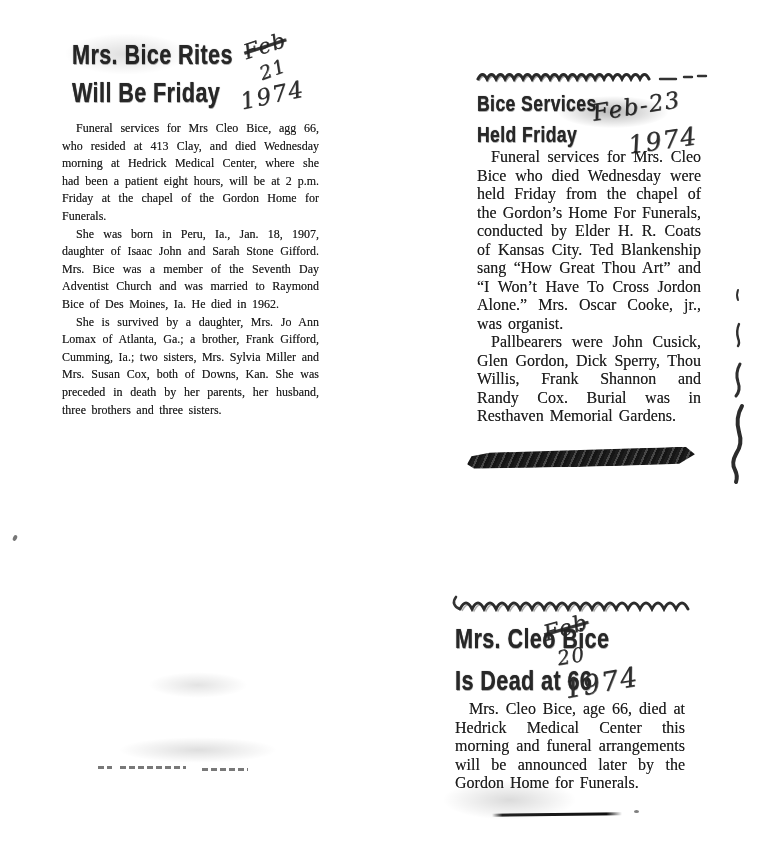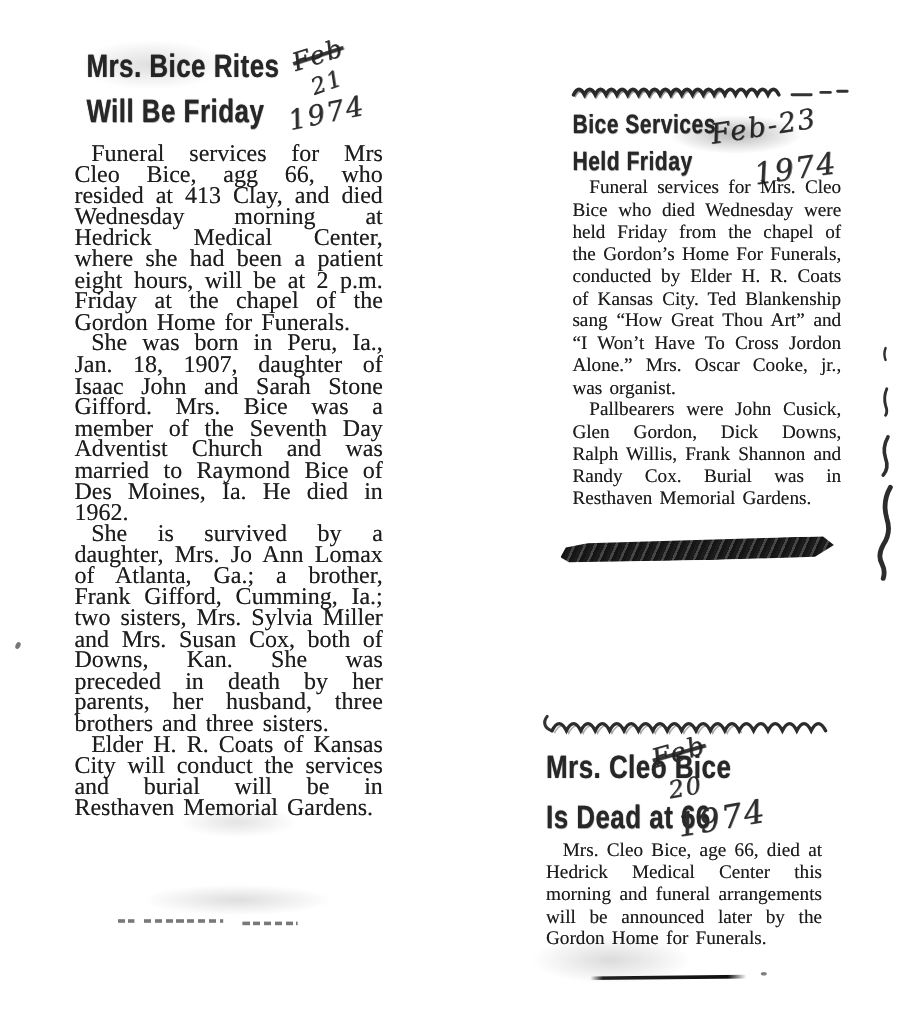--- a/index.html
+++ b/index.html
@@ -8,21 +8,21 @@
   .clip{position:absolute;}
   .headline{position:absolute;font-family:"Liberation Sans",sans-serif;font-weight:700;
             color:#272727;transform-origin:left top;transform:scaleX(.8);
             text-shadow:0 0 1px rgba(20,20,20,.65), .5px .5px 0 rgba(40,40,40,.35);
             white-space:nowrap;letter-spacing:.5px;}
   .hl-big{font-size:27px;line-height:38px;}
   .hl-mid{font-size:22px;line-height:31px;}
   .body-col{position:absolute;text-align:justify;text-justify:inter-word;
             text-shadow:0 0 .5px rgba(10,10,10,.55);}
   .body-col p{margin:0;text-indent:14px;}
-  .col-left{font-size:20px;line-height:17.6px;word-spacing:2.5px;}
+  .col-left{font-size:12px;line-height:17.6px;word-spacing:2.5px;}
   .col-right{font-size:16px;line-height:18.5px;word-spacing:2px;}
   .hw{position:absolute;font-family:"DejaVu Serif",serif;font-style:italic;
       color:#2e2e2e;white-space:nowrap;letter-spacing:1.5px;
       text-shadow:.6px .4px 0 rgba(30,30,30,.6);}
   .hw-struck{text-decoration:line-through;text-decoration-thickness:3px;
              text-decoration-color:rgba(35,35,35,.8);}
   .smudge{position:absolute;border-radius:50%;pointer-events:none;}
   .tornbar{position:absolute;left:467px;top:449px;width:228px;height:18px;
            transform:rotate(-1.2deg);
            background:repeating-linear-gradient(115deg,#1c1c1c 0 3px,#474747 3px 5px,#151515 5px 8px);
@@ -49,21 +49,20 @@
       <div>Will Be Friday</div>
     </div>
     <span class="hw hw-struck" style="left:243px;top:34px;font-size:21px;transform:rotate(-18deg);">Feb</span>
     <span class="hw" style="left:259px;top:58px;font-size:19px;transform:rotate(-20deg);">21</span>
     <span class="hw" style="left:240px;top:82px;font-size:23px;transform:rotate(-12deg);">1974</span>
 
     <div class="body-col col-left" style="left:62px;top:120px;width:257px;">
       <p>Funeral services for Mrs Cleo Bice, agg 66, who resided at 413 Clay, and died Wednesday morning at Hedrick Medical Center, where she had been a patient eight hours, will be at 2 p.m. Friday at the chapel of the Gordon Home for Funerals.</p>
       <p>She was born in Peru, Ia., Jan. 18, 1907, daughter of Isaac John and Sarah Stone Gifford. Mrs. Bice was a member of the Seventh Day Adventist Church and was married to Raymond Bice of Des Moines, Ia. He died in 1962.</p>
       <p>She is survived by a daughter, Mrs. Jo Ann Lomax of Atlanta, Ga.; a brother, Frank Gifford, Cumming, Ia.; two sisters, Mrs. Sylvia Miller and Mrs. Susan Cox, both of Downs, Kan. She was preceded in death by her parents, her husband, three brothers and three sisters.</p>
-      <p>Elder H. R. Coats of Kansas City will conduct the services and burial will be in Resthaven Memorial Gardens.</p>
     </div>
 
     <div class="rule-dash" style="left:98px;top:766px;width:14px;"></div>
     <div class="rule-dash" style="left:120px;top:766px;width:66px;"></div>
     <div class="rule-dash" style="left:202px;top:768px;width:46px;"></div>
   </section>
 
   <section class="clip">
     <svg class="decor" style="left:476px;top:68px;" width="232" height="16">
       <path d="M2 11 q4.5 -9 9 0 q4.5 -9 9 0 q4.5 -9 9 0 q4.5 -9 9 0 q4.5 -9 9 0 q4.5 -9 9 0 q4.5 -9 9 0 q4.5 -9 9 0 q4.5 -9 9 0 q4.5 -9 9 0 q4.5 -9 9 0 q4.5 -9 9 0 q4.5 -9 9 0 q4.5 -9 9 0 q4.5 -9 9 0 q4.5 -9 9 0 q4.5 -9 9 0 q4.5 -9 9 0 q4.5 -9 9 0" fill="none" stroke="#2a2a2a" stroke-width="3" stroke-linecap="round"></path>
@@ -73,21 +72,21 @@
 
     <div class="headline hl-mid" style="left:477px;top:88px;">
       <div>Bice Services</div>
       <div>Held Friday</div>
     </div>
     <span class="hw" style="left:592px;top:93px;font-size:23px;transform:rotate(-9deg);">Feb-23</span>
     <span class="hw" style="left:628px;top:126px;font-size:25px;transform:rotate(-8deg);">1974</span>
 
     <div class="body-col col-right" style="left:477px;top:148px;width:224px;">
       <p>Funeral services for Mrs. Cleo Bice who died Wednesday were held Friday from the chapel of the Gordon’s Home For Funerals, conducted by Elder H. R. Coats of Kansas City. Ted Blankenship sang “How Great Thou Art” and “I Won’t Have To Cross Jordon Alone.” Mrs. Oscar Cooke, jr., was organist.</p>
-      <p>Pallbearers were John Cusick, Glen Gordon, Dick Downs, Ralph Willis, Frank Shannon and Randy Cox. Burial was in Resthaven Memorial Gardens.</p>
+      <p>Pallbearers were John Cusick, Glen Gordon, Dick Sperry, Thou Willis, Frank Shannon and Randy Cox. Burial was in Resthaven Memorial Gardens.</p>
     </div>
 
     <div class="tornbar"></div>
 
     <svg class="decor" style="left:730px;top:288px;" width="18" height="190">
       <path d="M8 2 q-2 5 0 10" fill="none" stroke="#2f2f2f" stroke-width="2" stroke-linecap="round"></path>
       <path d="M9 36 q-3 7 -1 14 q2 5 0 8" fill="none" stroke="#2f2f2f" stroke-width="2.4" stroke-linecap="round"></path>
       <path d="M10 76 q-5 9 -2 18 q3 8 -2 14" fill="none" stroke="#2f2f2f" stroke-width="3" stroke-linecap="round"></path>
       <path d="M12 118 q-7 12 -3 26 q4 12 -3 22 q-5 9 -1 16 q3 6 1 12" fill="none" stroke="#2c2c2c" stroke-width="4" stroke-linecap="round"></path>
     </svg>

